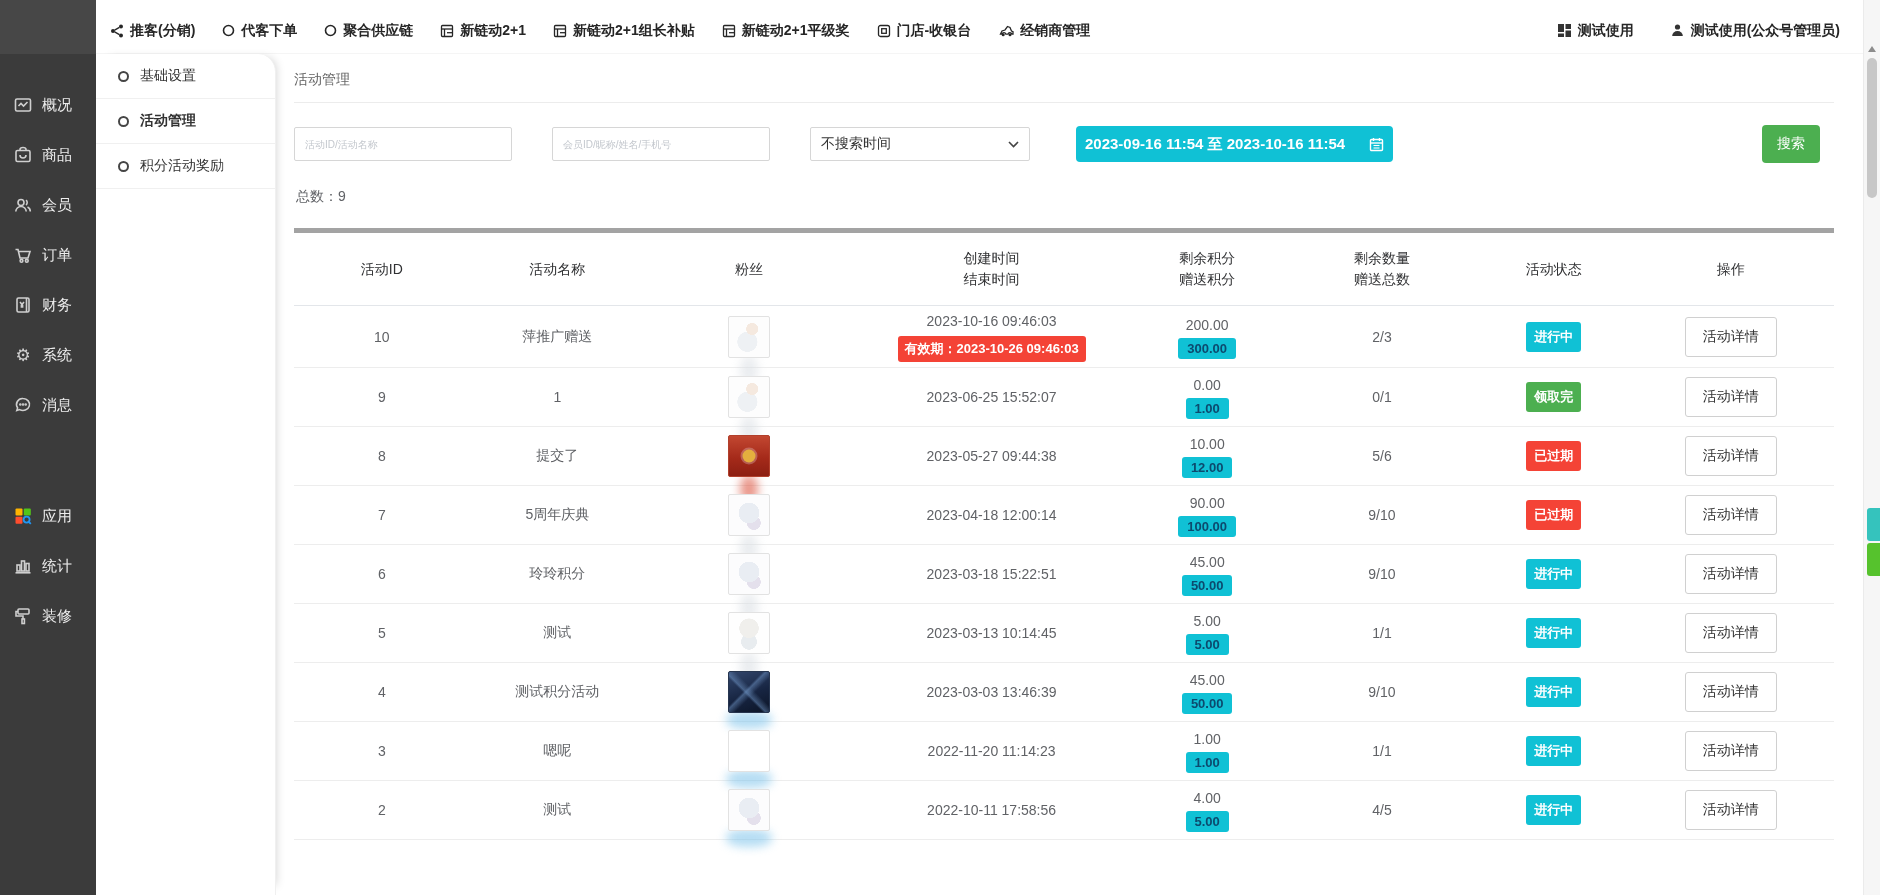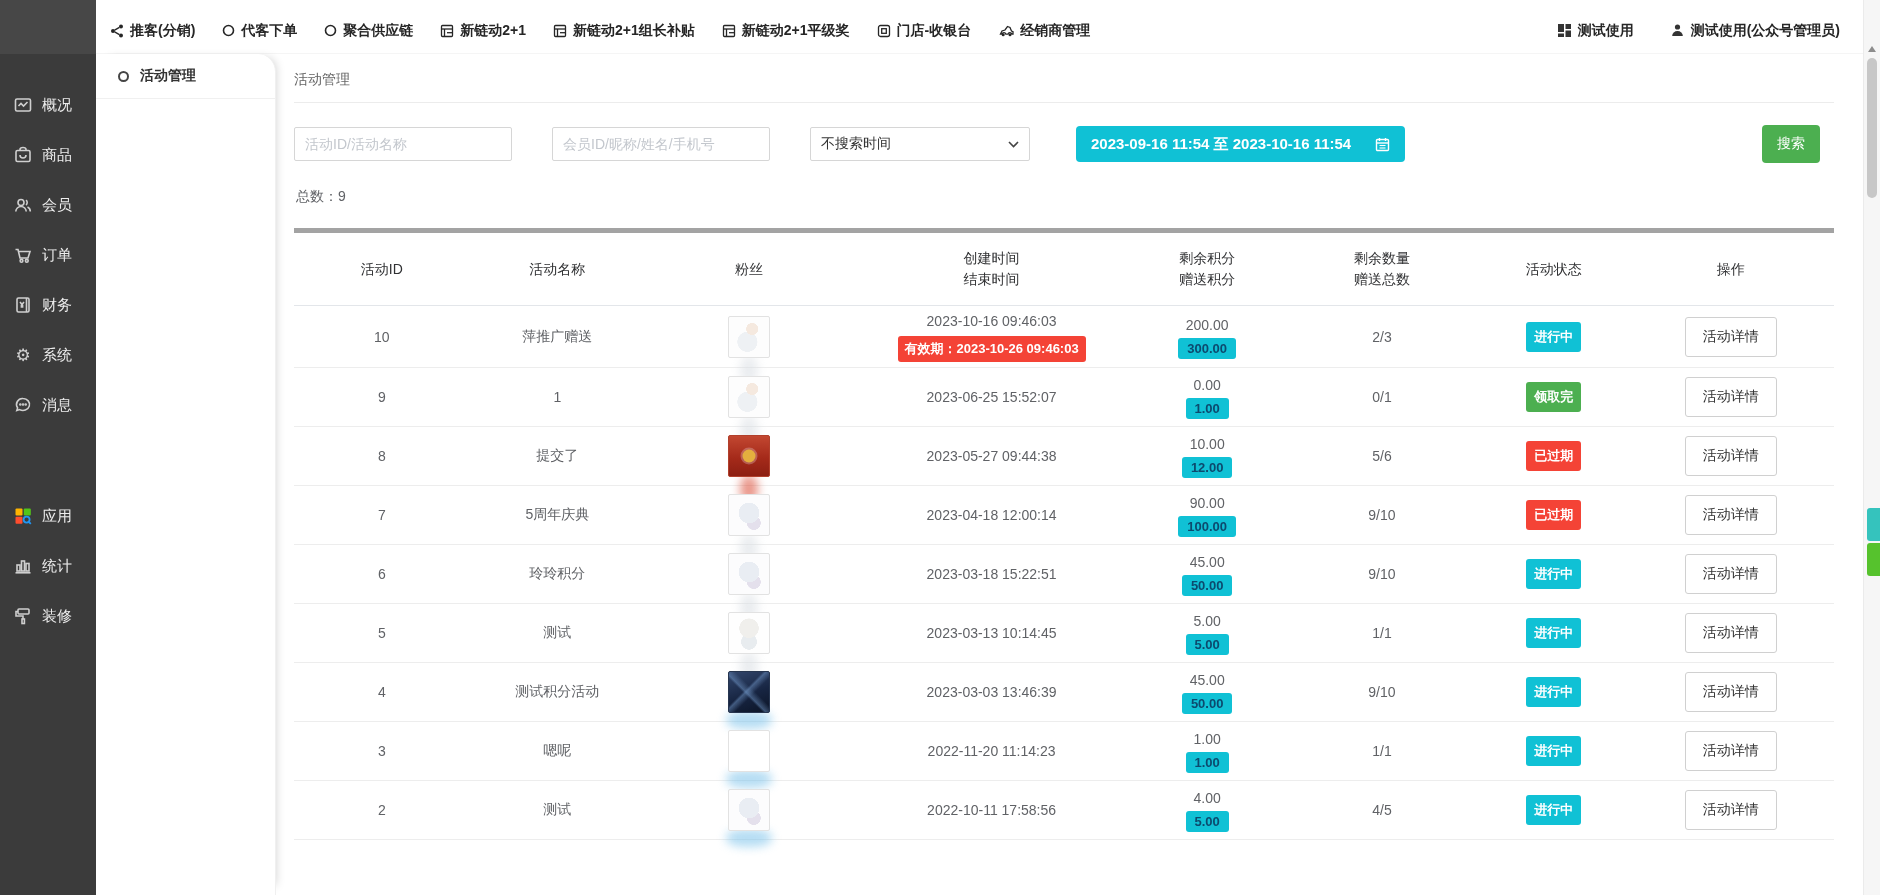--- a/index.html
+++ b/index.html
@@ -31,26 +31,26 @@
   .submenu { width:180px; flex:0 0 180px; background:#fff; border-top-right-radius:18px; border-right:1px solid #f0f0f0; box-shadow:7px -3px 10px -7px rgba(0,0,0,.18); }
   .sub-item { display:flex; align-items:center; gap:11px; height:45px; padding-left:22px; font-size:14px; color:#333; border-bottom:1px solid #f0f0f0; cursor:pointer; }
   .sub-item.active { font-weight:700; }
   .ring { width:11px; height:11px; border:2px solid #454545; border-radius:50%; flex:0 0 11px; }
 
   
   .main { flex:1; padding:0 46px 0 18px; min-width:0; }
   .page-title { padding:17px 0 13px 0; font-size:14px; color:#666; border-bottom:1px solid #ececec; }
 
   .filters { display:flex; align-items:center; margin-top:22px; }
-  .filters input { width:218px; height:34px; border:1px solid #d6d6d6; border-radius:2px; padding:0 10px; font-size:14px; color:#333; outline:none; }
+  .filters input { width:218px; height:34px; border:1px solid #d6d6d6; border-radius:2px; padding:0 10px; font-size:10px; color:#333; outline:none; }
   .filters input::placeholder { color:#c3c7cd; }
   .inp-member { margin-left:40px; }
   .select { width:220px; height:34px; margin-left:40px; border:1px solid #d6d6d6; border-radius:2px; background:#fff; display:flex; align-items:center; justify-content:space-between; padding:0 10px; font-size:14px; color:#333; cursor:pointer; }
   .select .chev { color:#555; display:flex; }
-  .date-btn { margin-left:46px; height:36px; border:none; border-radius:4px; background:var(--accent); color:#fff; font-size:15px; font-weight:700; padding:0 15px; display:flex; align-items:center; gap:24px; cursor:pointer; font-family:inherit; }
+  .date-btn { margin-left:46px; height:36px; border:none; border-radius:4px; background:var(--accent); color:#fff; font-size:15px; font-weight:700; padding:0 9px; display:flex; align-items:center; gap:24px; cursor:pointer; font-family:inherit; }
   .search-btn { margin-left:auto; margin-right:14px; height:38px; padding:0 15px; background:#4caf50; color:#fff; border:none; border-radius:4px; font-size:14px; cursor:pointer; font-family:inherit; }
 
   .total { margin:25px 0 0 2px; font-size:14px; color:#606266; }
 
   table { width:100%; border-collapse:collapse; margin-top:22px; border-top:5px solid #a3a3a3; }
   col.c1{width:11.4%} col.c2{width:11.4%} col.c3{width:13.5%} col.c4{width:18%}
   col.c5{width:10%}  col.c6{width:12.7%} col.c7{width:9.6%}  col.c8{width:13.4%}
   thead th { font-weight:400; font-size:14px; color:#303133; text-align:center; padding:15px 0; line-height:21px; border-bottom:1px solid #e3e6ea; }
   thead th div:empty { display:none; }
   tbody td { text-align:center; font-size:14px; color:#606266; height:59px; padding:5px 0; border-bottom:1px solid #ededed; }
@@ -302,23 +302,31 @@
               </svg>
             </span>
           <span>测试使用(公众号管理员)</span>
         </div>
       </div>
     </header>
 
     <div class="content-row">
 
       <aside class="submenu">
+        <div class="sub-item">
+          <span class="ring"></span>
+          <span>基础设置</span>
+        </div>
         <div class="sub-item active">
           <span class="ring"></span>
           <span>活动管理</span>
+        </div>
+        <div class="sub-item">
+          <span class="ring"></span>
+          <span>积分活动奖励</span>
         </div>
       </aside>
 
       <main class="main">
         <div class="page-title">活动管理</div>
 
         <div class="filters">
           <input class="inp-activity" type="text" placeholder="活动ID/活动名称" style="">
           <input class="inp-member" type="text" placeholder="会员ID/昵称/姓名/手机号" style="">
           <div class="select">

